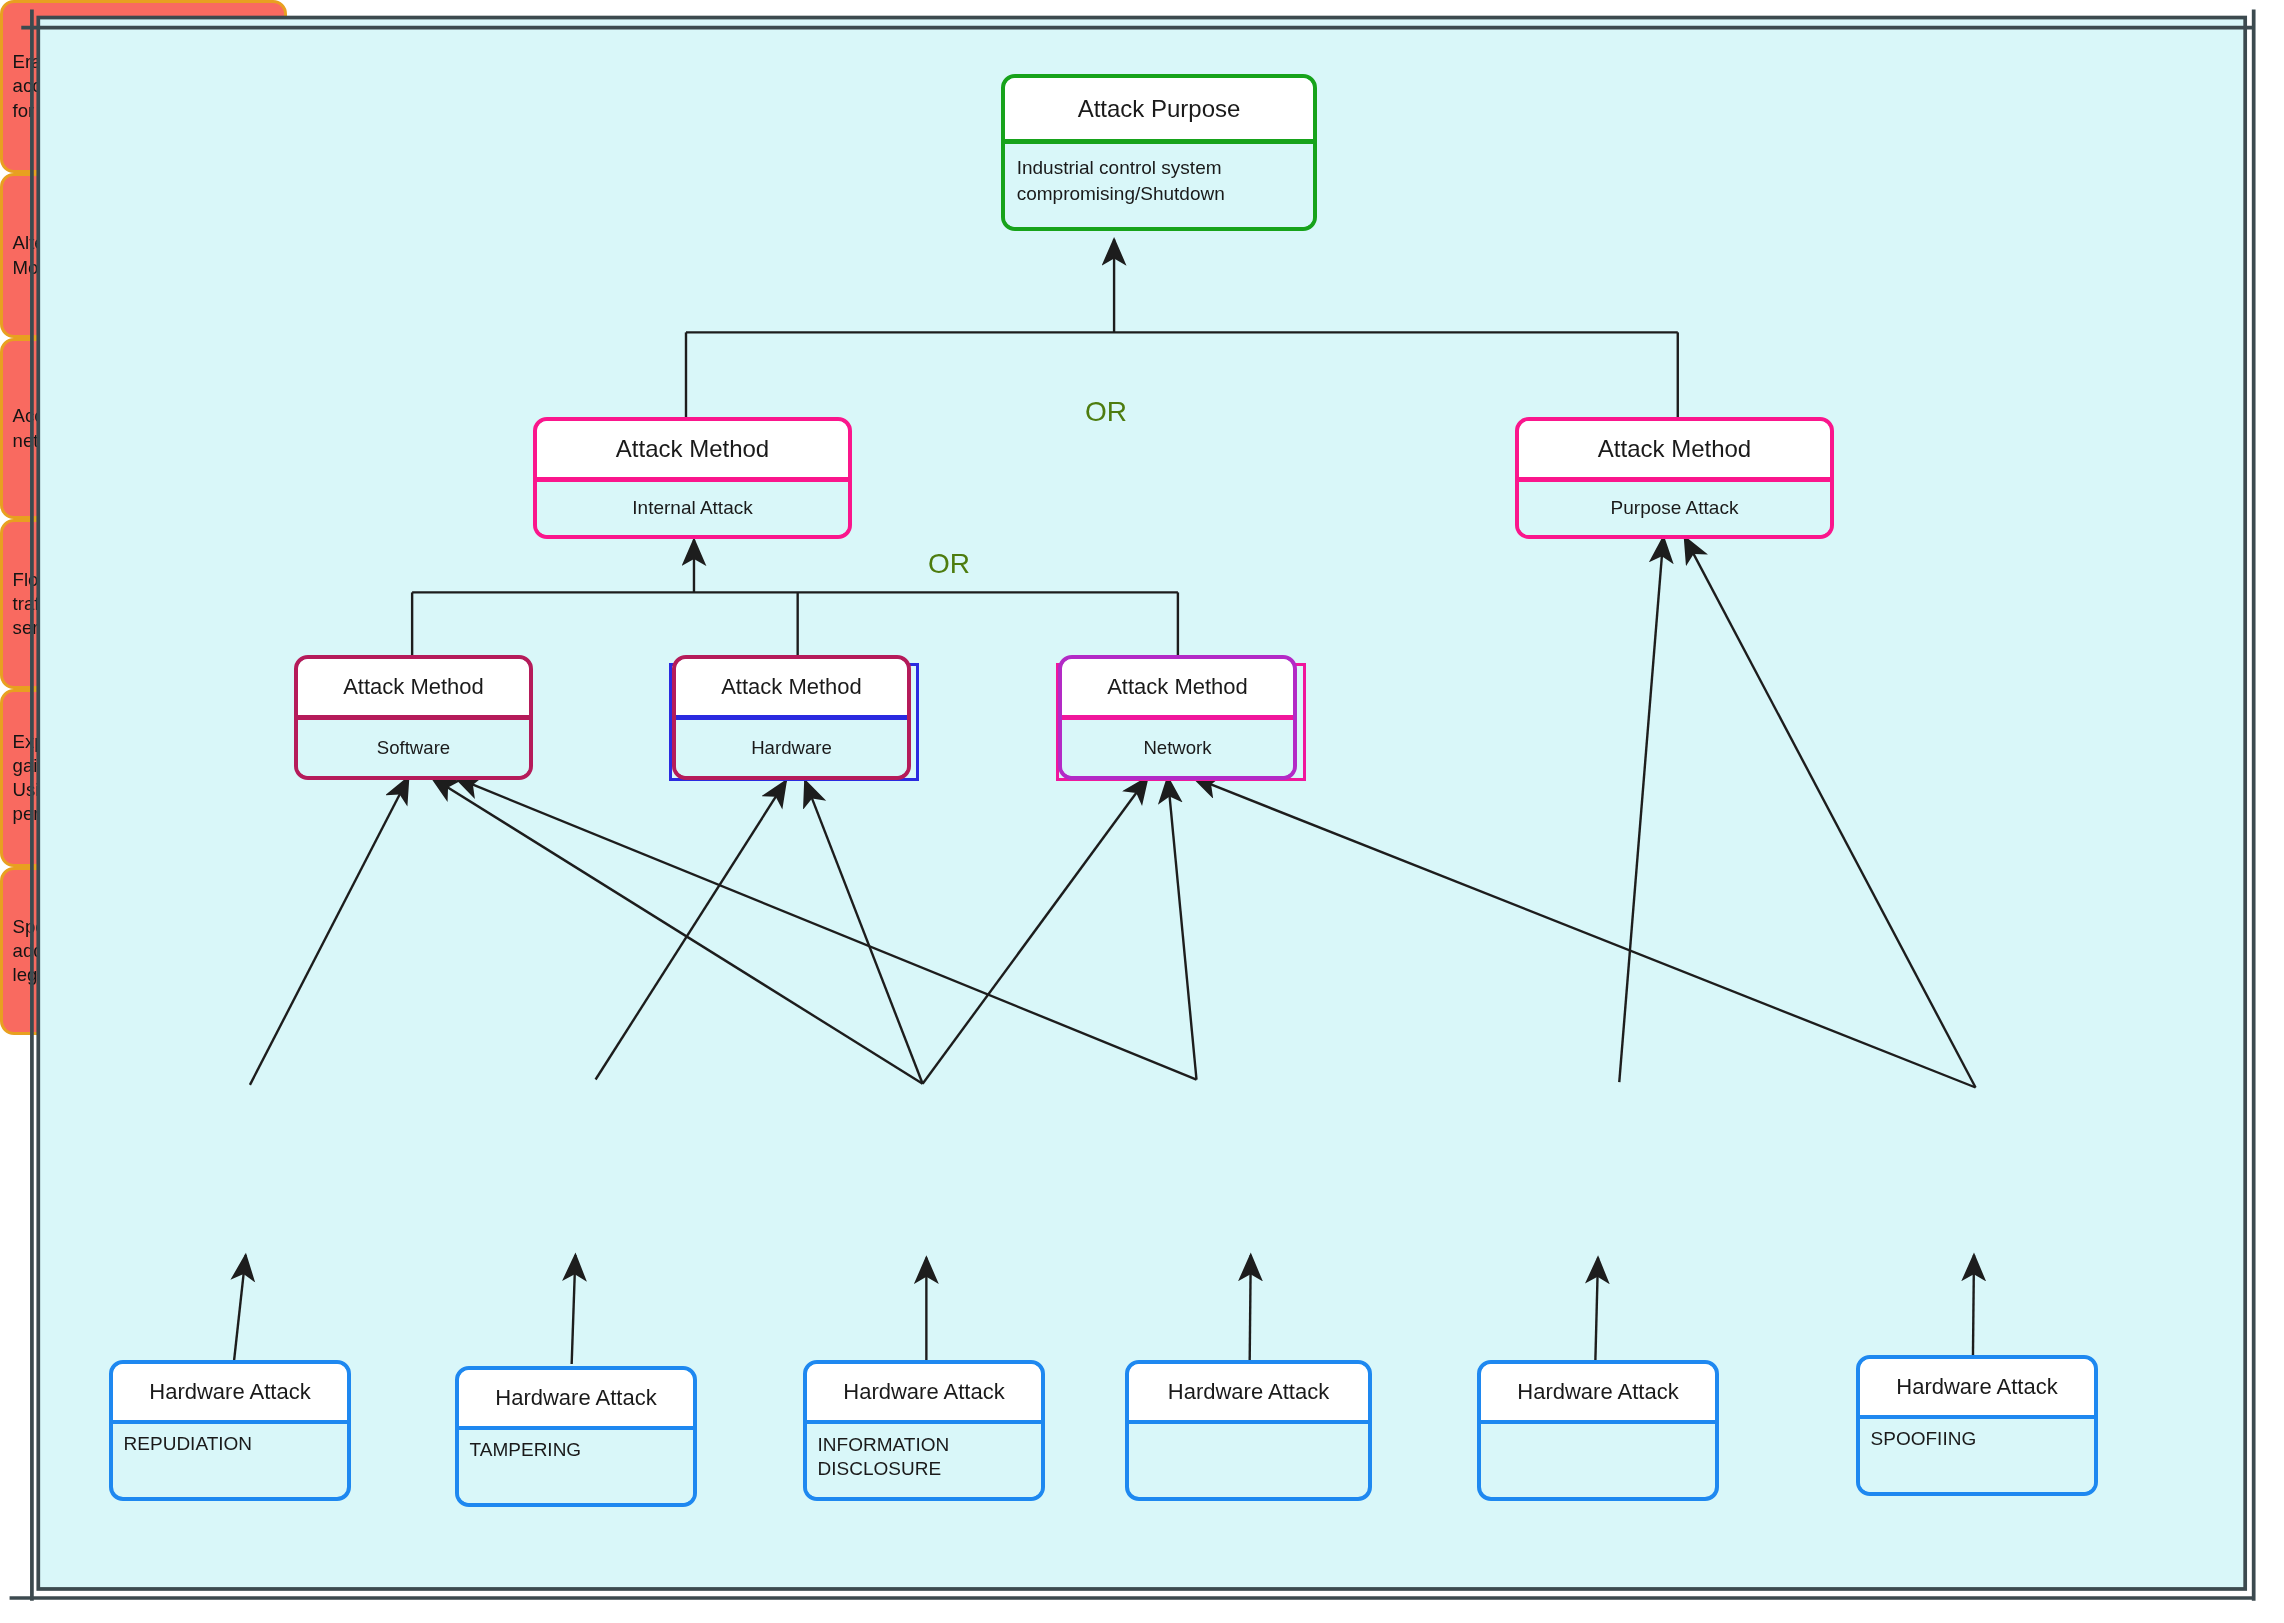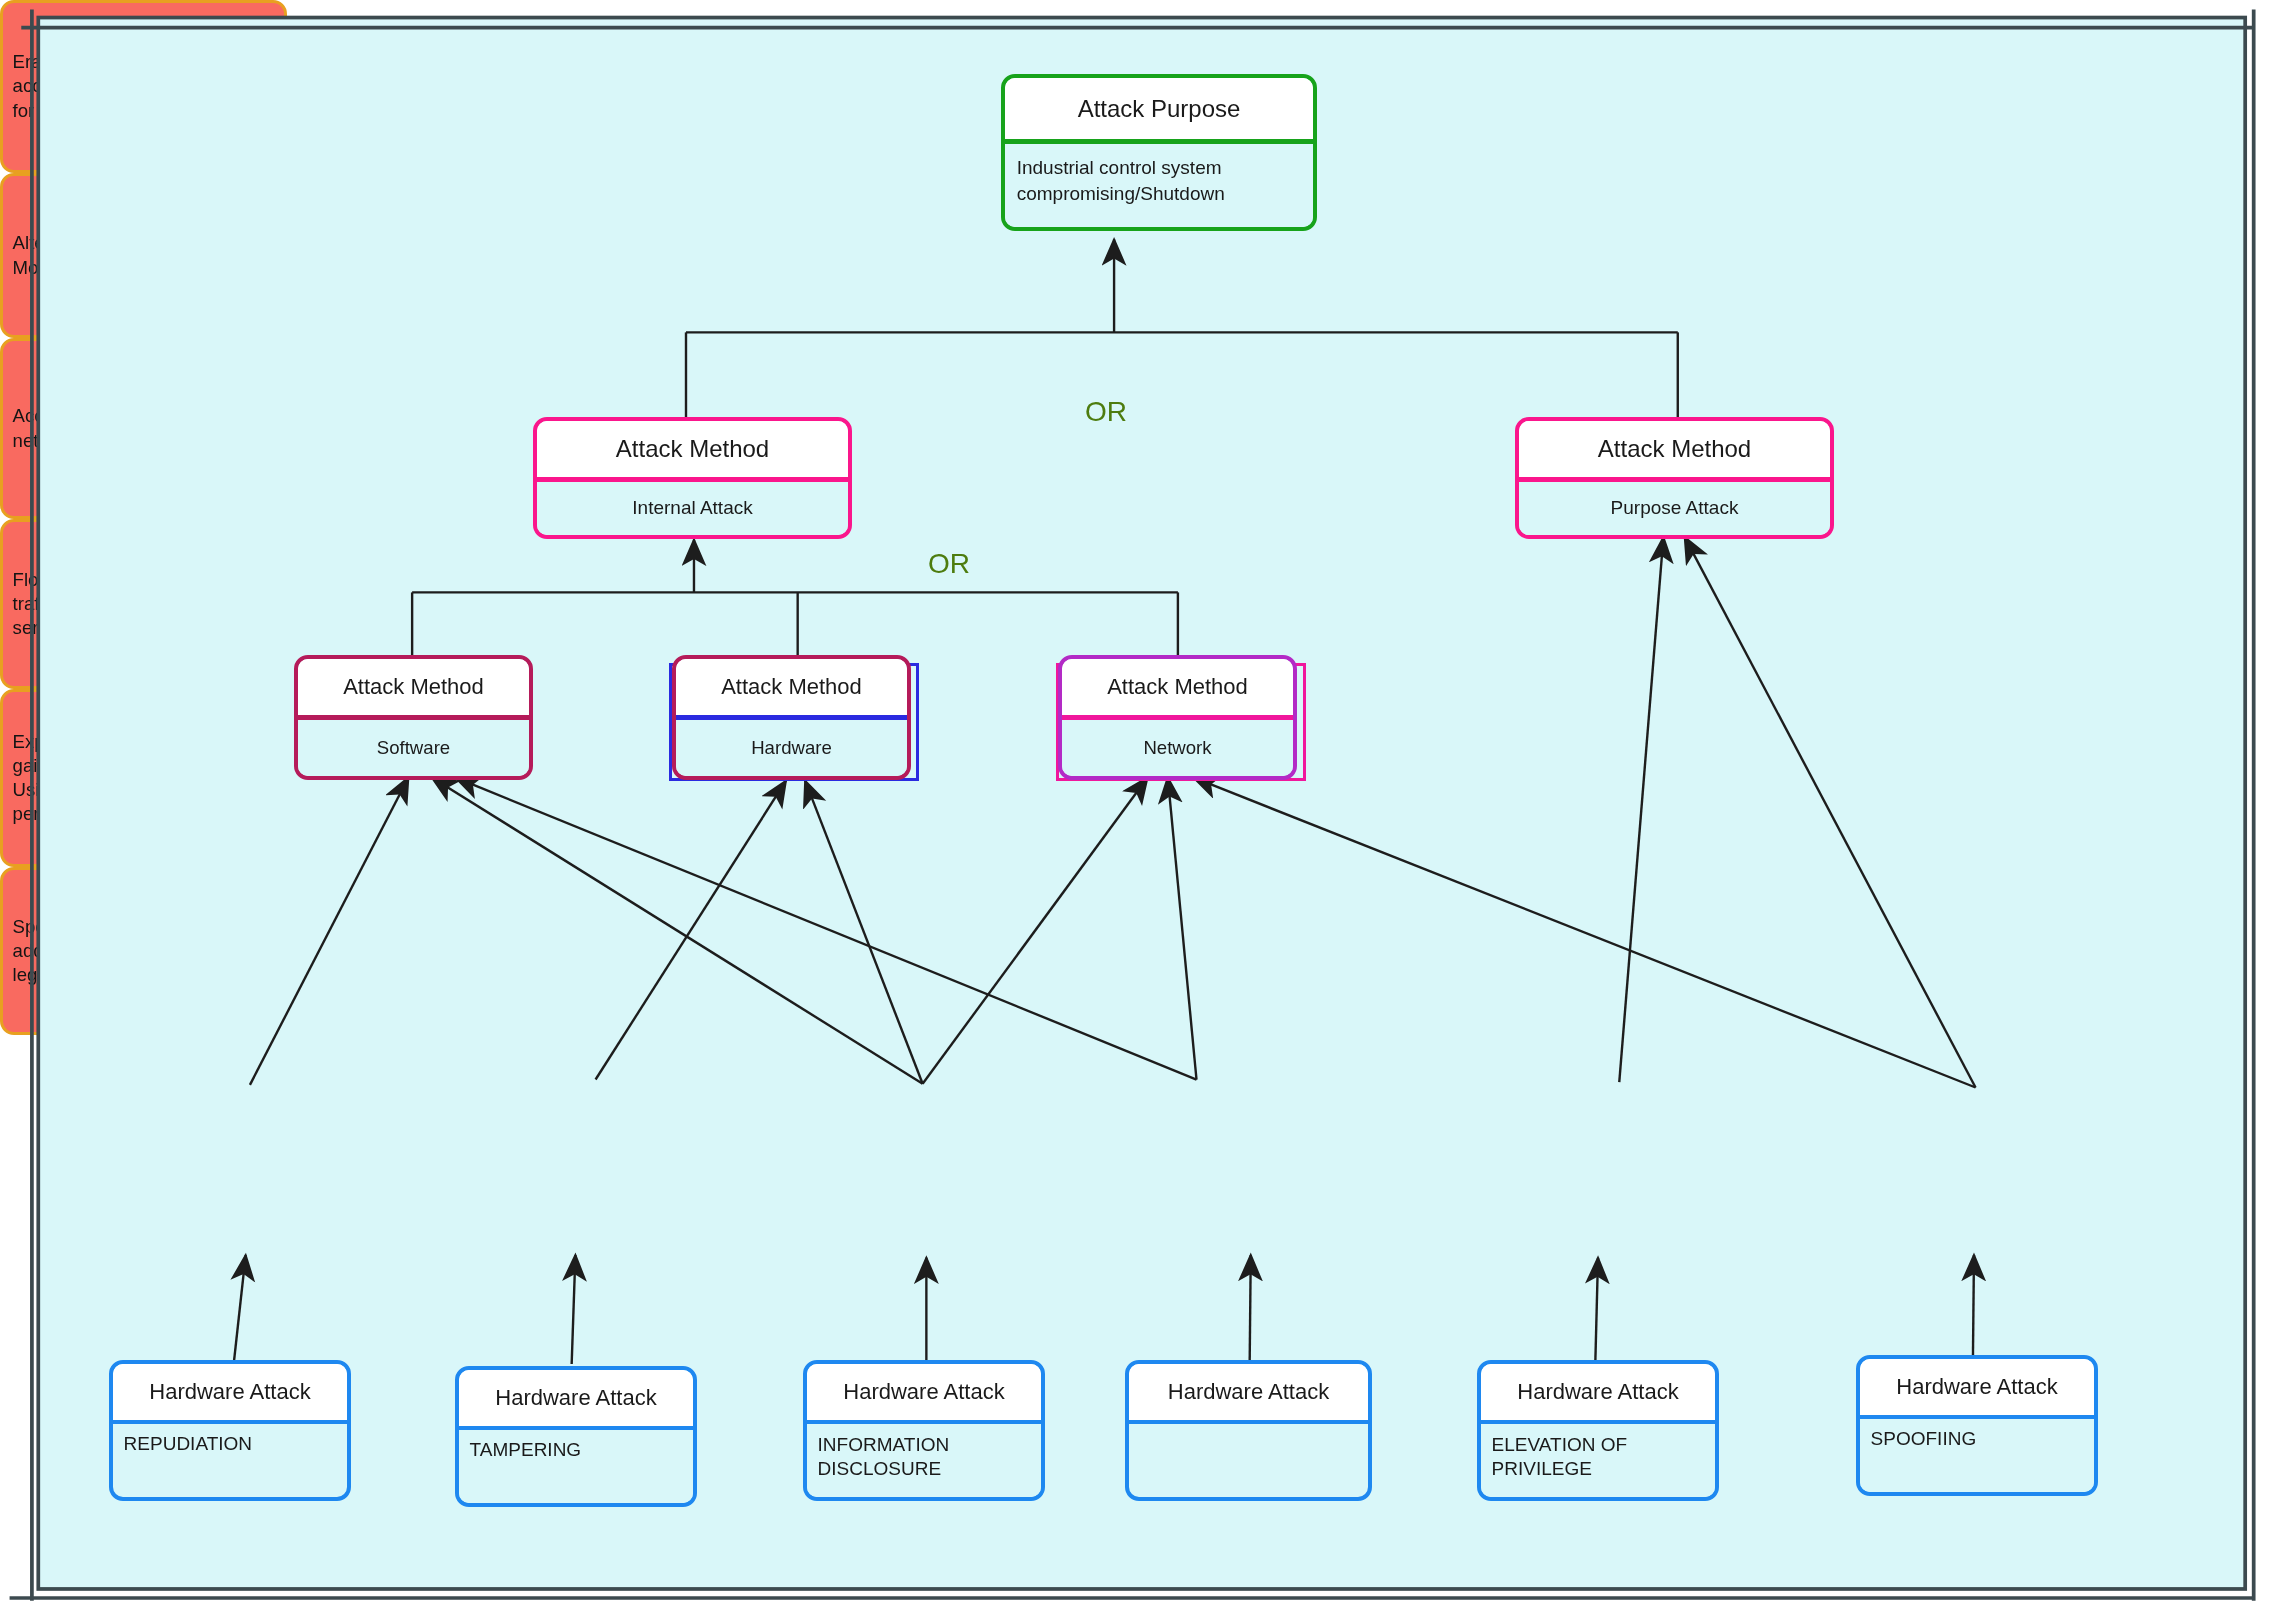--- a/index.html
+++ b/index.html
@@ -164,21 +164,20 @@
   </div>
 
   <div class="node uml" style="left:1125px;top:1360px;width:247px;height:141px;border-color:#1e88f0;">
     <div class="hdr" style="height:56px;font-size:22px;">Hardware Attack</div>
     <div class="sep" style="height:4.3px;background:#1e88f0;"></div>
   </div>
 
   <div class="node uml" style="left:1477px;top:1360px;width:242px;height:141px;border-color:#1e88f0;">
     <div class="hdr" style="height:56px;font-size:22px;">Hardware Attack</div>
     <div class="sep" style="height:4.3px;background:#1e88f0;"></div>
-    <div class="bdy" style="font-size:19px;padding:8.5px 0 0 10.6px;line-height:1.25;">ELEVATION OF PRIVILEGE</div>
   </div>
 
   <div class="node uml" style="left:1856px;top:1355px;width:242px;height:141px;border-color:#1e88f0;">
     <div class="hdr" style="height:56px;font-size:22px;">Hardware Attack</div>
     <div class="sep" style="height:4.3px;background:#1e88f0;"></div>
     <div class="bdy" style="font-size:19px;padding:8.5px 0 0 10.6px;">SPOOFIING</div>
   </div>
 
 </div>
 

